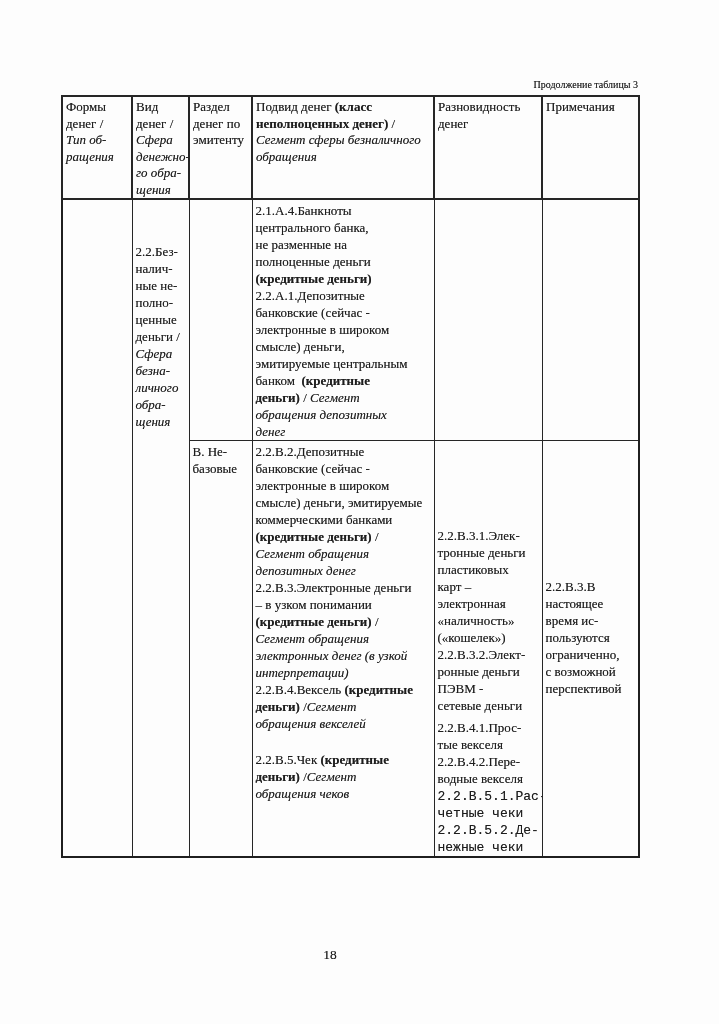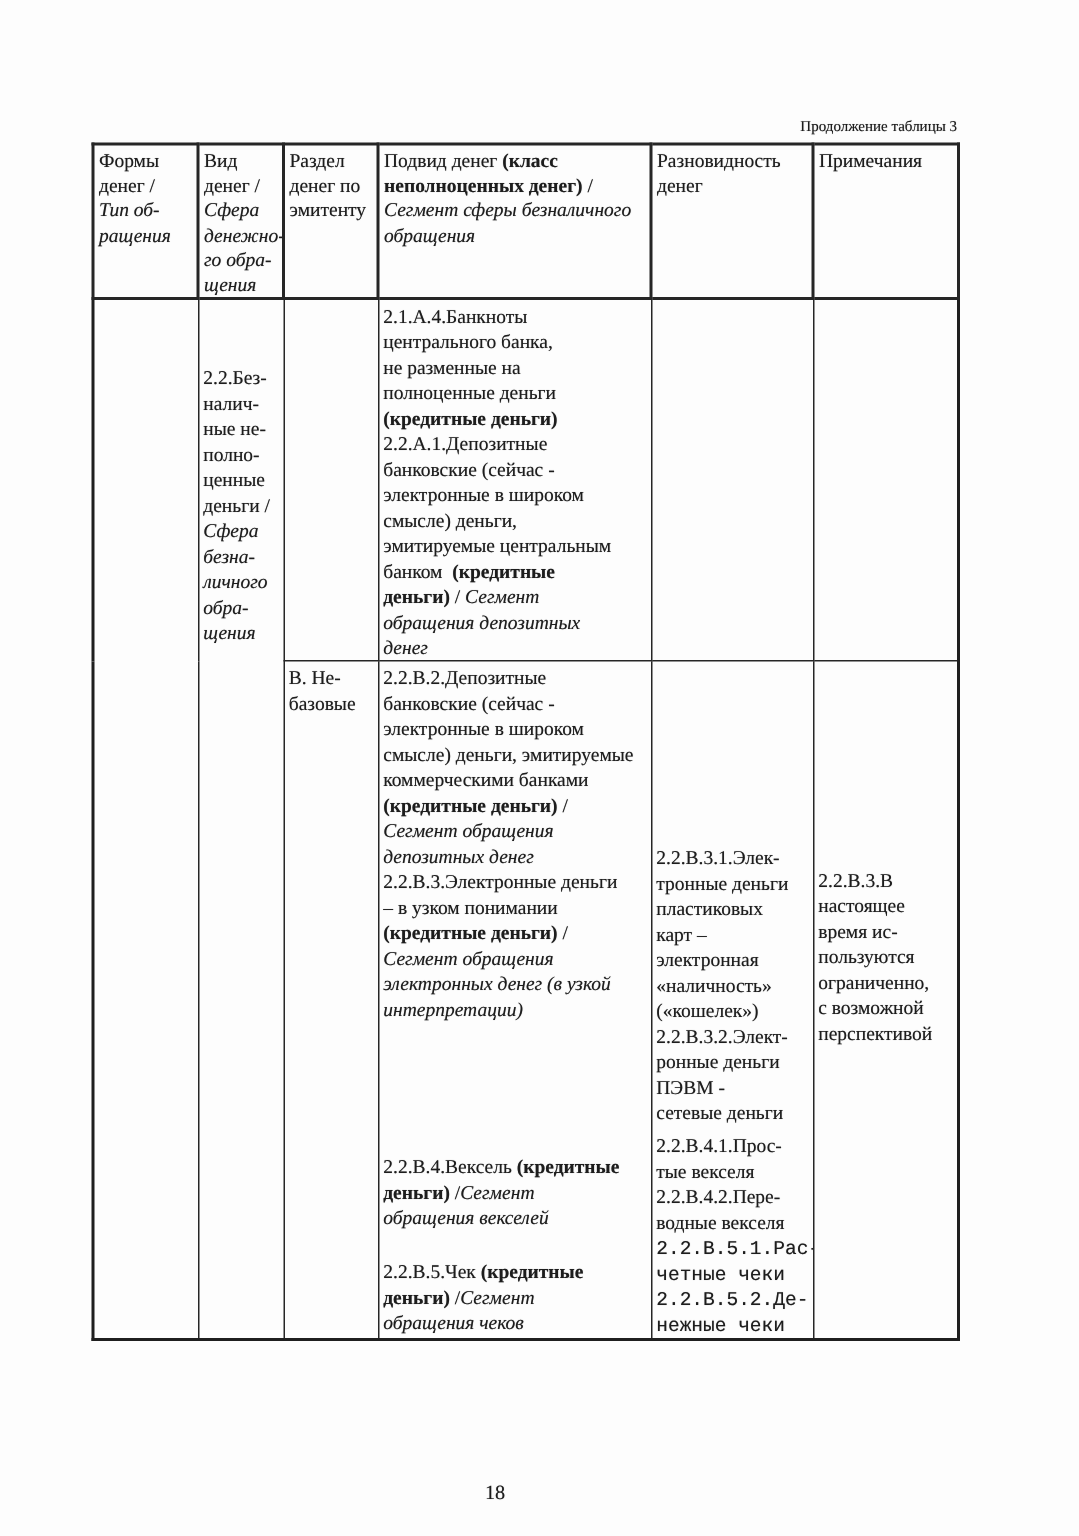--- a/index.html
+++ b/index.html
@@ -35,29 +35,29 @@
     line-height:16.5px;
   }
   tr.hdr{height:101px;}
   tr.rowA{height:240px;}
   tr.rowB{height:399px;}
   .rich{white-space:pre;}
   .seg-r{font-weight:400;font-style:normal;}
   .seg-b{font-weight:700;}
   .seg-i{font-style:italic;}
   .kind-pad{margin-top:41px;}
-  .sub-b3{margin-top:88px;}
+  .sub-b3{}
   .sub-b4{margin-top:19px;}
-  .var-b1{margin-top:120px;}
+  .var-b1{margin-top:84px;}
   .var-b2{margin-top:5px;}
   .var-b3{margin-top:1px;font-family:Liberation Mono, monospace;}
   .notes-pad{margin-top:135px;}
   .page-number{
     position:absolute;top:947px;left:0;width:660px;
-    text-align:center;font-size:13.5px;white-space:pre;margin-top:40px;
+    text-align:center;font-size:13.5px;white-space:pre;
   }
 </style>
 </head>
 <body>
 
 <div class="caption">Продолжение таблицы 3</div>
 
 <table class="main">
   <colgroup>
     <col style="width:70px">

